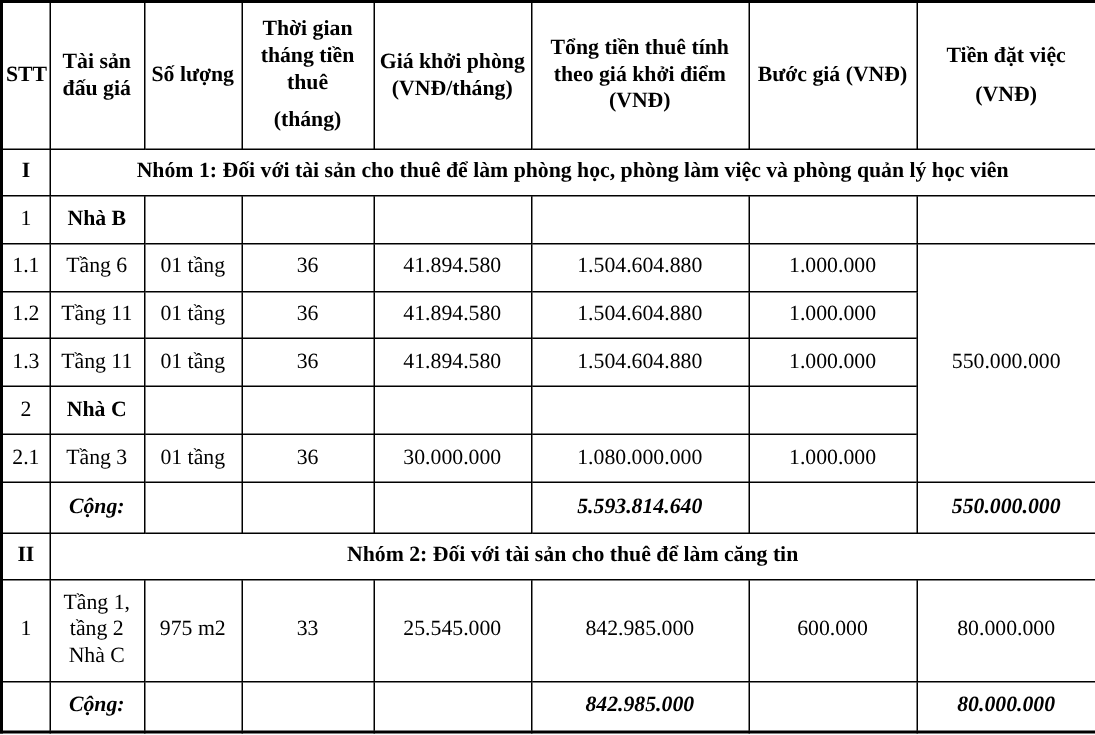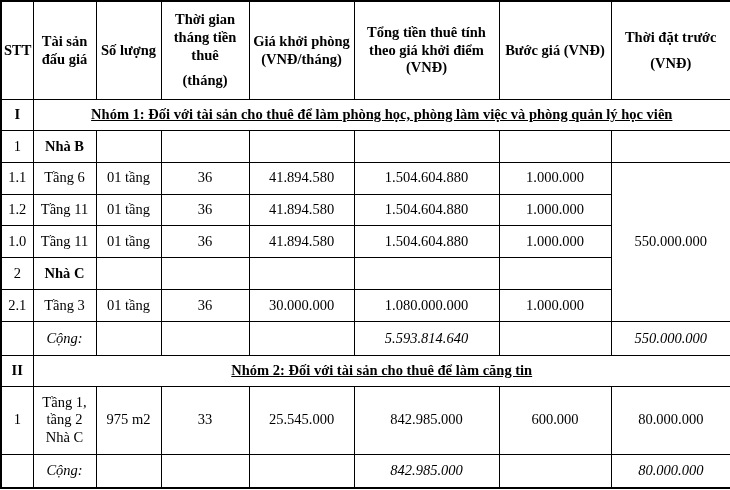--- a/index.html
+++ b/index.html
@@ -34,24 +34,24 @@
   col.c-deposit{width:120px}
   
   tr.r-head{height:96px}
   tr.r-group{height:30px}
   tr.r-data{height:31px}
   tr.r-sum{height:33px}
   tr.r-tall{height:66px}
   
   td.h{font-weight:bold;font-size:13.5px;line-height:1.25;}
   td.group-title{
-    text-align:left;padding-left:5px;font-weight:bold;font-size:14.5px;text-decoration:underline;
+    text-align:left;padding-left:5px;font-weight:bold;font-size:14.5px;
   }
   .b{font-weight:bold}
-  .bi{font-weight:normal;font-style:italic}
+  .bi{font-weight:bold;font-style:italic}
   td.cong-label{text-align:left;padding-left:6px}
   .gap{margin-top:8px}
 </style>
 </head>
 <body>
 
 <table class="auction">
   <colgroup>
     <col class="c-stt">
       <col class="c-asset">
@@ -69,21 +69,21 @@
     <td class="h">Tài sản đấu giá</td>
     <td class="h">Số lượng</td>
     <td class="h">
       <div>Thời gian tháng tiền thuê</div>
       <div class="gap">(tháng)</div>
     </td>
     <td class="h">Giá khởi phòng (VNĐ/tháng)</td>
     <td class="h">Tổng tiền thuê tính theo giá khởi điểm (VNĐ)</td>
     <td class="h">Bước giá (VNĐ)</td>
     <td class="h">
-      <div>Thời đặt trước</div>
+      <div>Tiền đặt việc</div>
       <div class="gap">(VNĐ)</div>
     </td>
   </tr>
 
   <tr class="r-group">
     <td class="b">I</td>
     <td class="group-title" colspan="7">Nhóm 1: Đối với tài sản cho thuê để làm phòng học, phòng làm việc và phòng quản lý học viên</td>
   </tr>
 
   <tr class="r-data">
@@ -112,21 +112,21 @@
     <td>1.2</td>
     <td>Tầng 11</td>
     <td>01 tầng</td>
     <td>36</td>
     <td>41.894.580</td>
     <td>1.504.604.880</td>
     <td>1.000.000</td>
   </tr>
 
   <tr class="r-data">
-    <td>1.0</td>
+    <td>1.3</td>
     <td>Tầng 11</td>
     <td>01 tầng</td>
     <td>36</td>
     <td>41.894.580</td>
     <td>1.504.604.880</td>
     <td>1.000.000</td>
   </tr>
 
   <tr class="r-data">
     <td>2</td>

